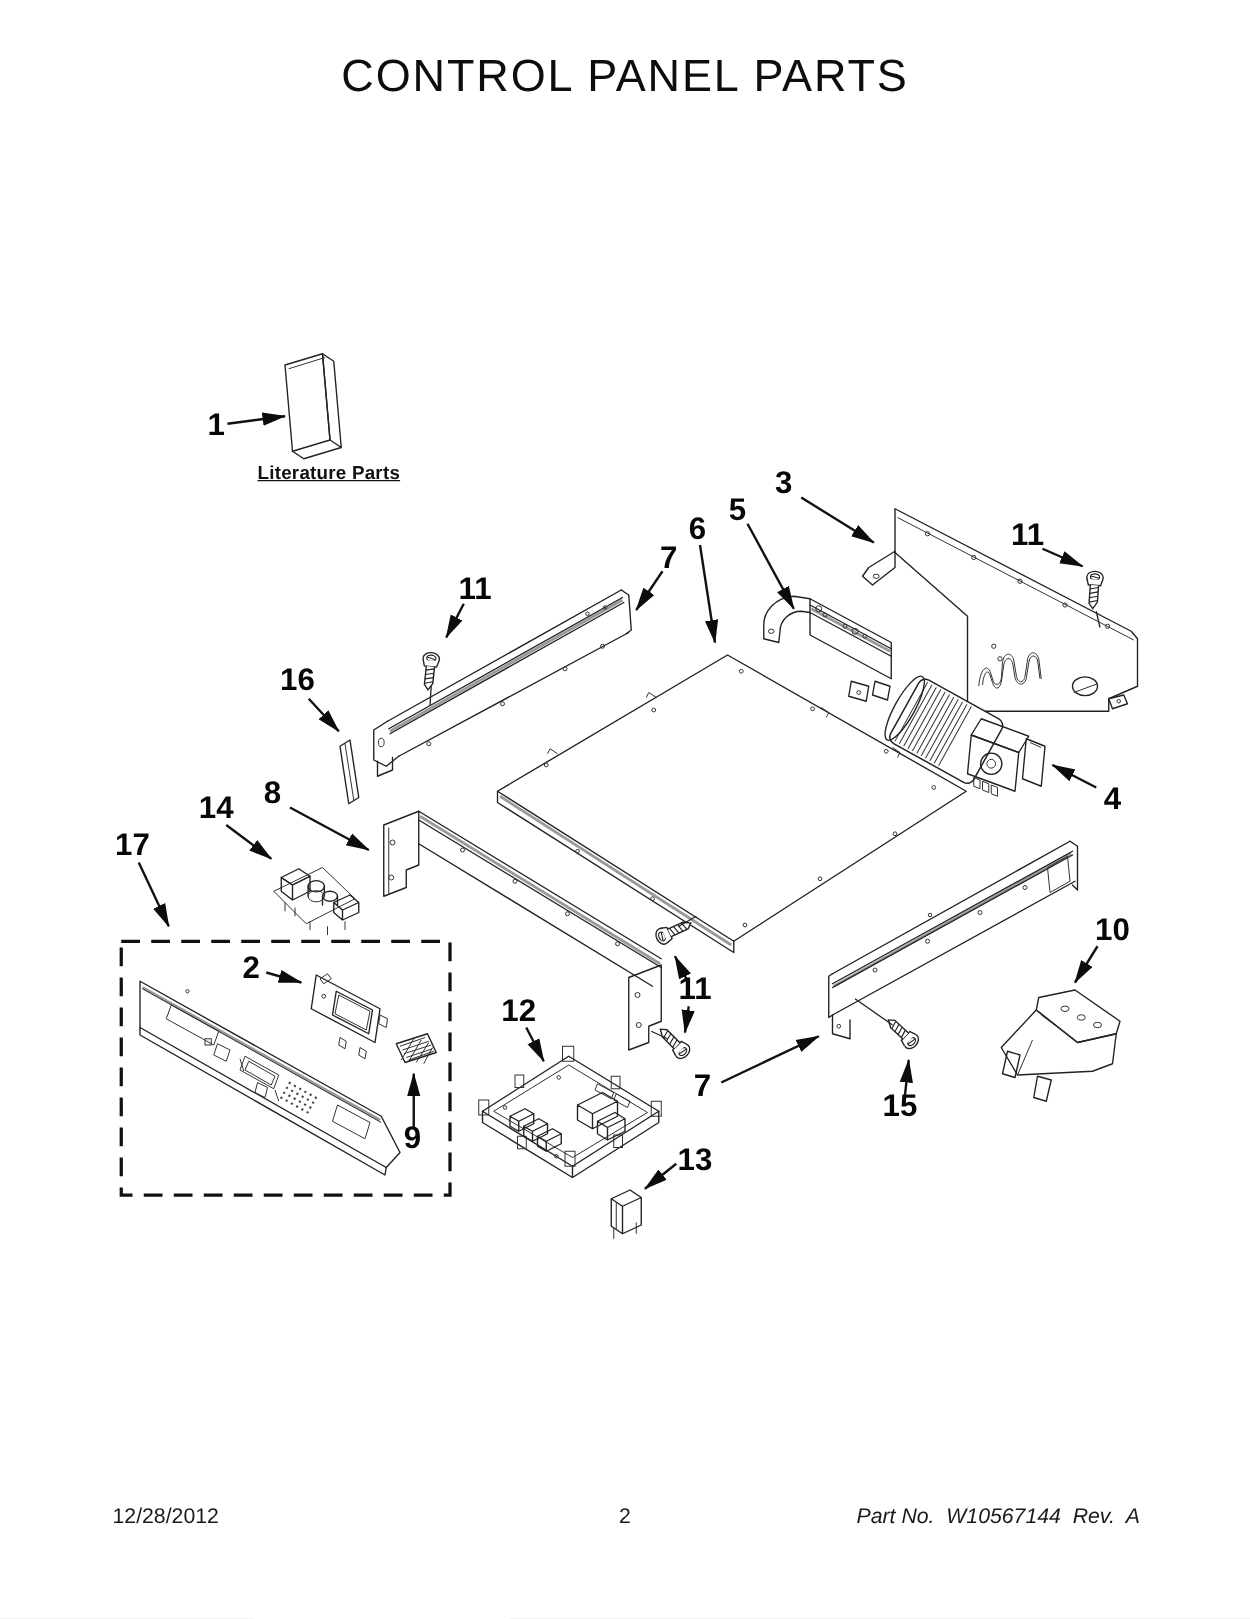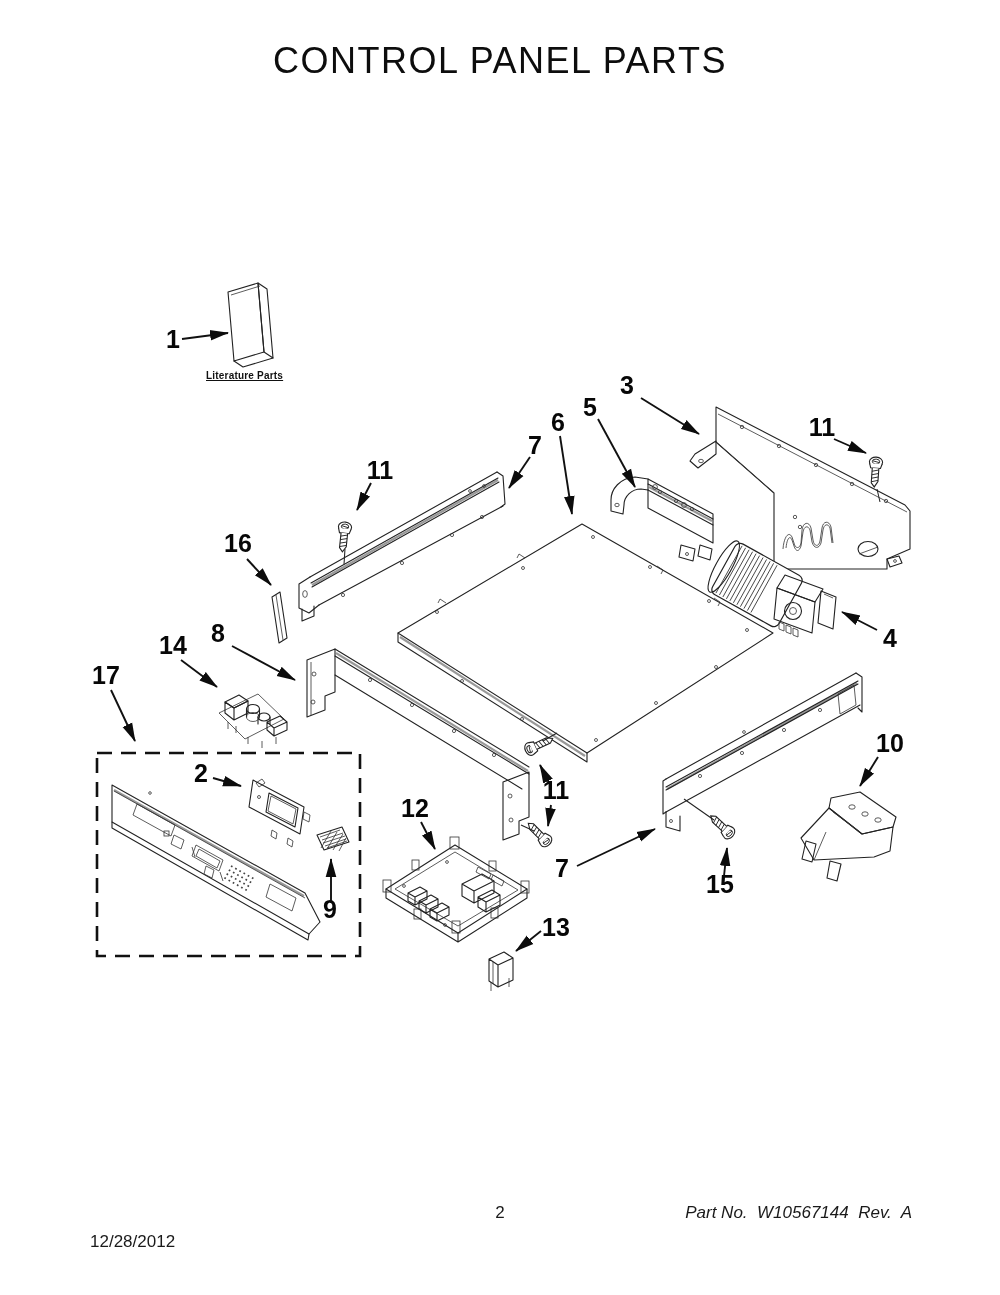--- a/index.html
+++ b/index.html
@@ -1,23 +1,23 @@
 <!DOCTYPE html>
 <html><head>
 <meta charset="utf-8">
 <style>
   html,body{margin:0;padding:0;background:#e8e8e8;}
   .page{position:relative;width:1000px;height:1295px;background:#ffffff;margin:0 auto;
         font-family:"Liberation Sans","DejaVu Sans",sans-serif;overflow:hidden;}
   .title{position:absolute;top:40px;left:0;width:100%;text-align:center;
          font-size:36px;font-weight:normal;letter-spacing:1.5px;color:#0d0d0d;white-space:nowrap;}
   .diagram-svg{position:absolute;left:0;top:0;width:1000px;height:1295px;}
-  .lit-label{position:absolute;left:206px;top:370px;font-size:10px;font-weight:bold;
+  .lit-label{position:absolute;left:206px;top:370px;font-size:15px;font-weight:bold;
              color:#111;text-decoration:underline;letter-spacing:.2px;}
-  .footer-date{position:absolute;left:90px;top:1203px;font-size:17px;color:#1a1a1a;margin-top:29px;}
+  .footer-date{position:absolute;left:90px;top:1203px;font-size:17px;color:#1a1a1a;}
   .footer-page{position:absolute;left:0;top:1203px;width:100%;text-align:center;font-size:17px;color:#1a1a1a;}
   .footer-part{position:absolute;right:88px;top:1203px;font-size:17px;color:#1a1a1a;white-space:pre;font-style:italic;}
   
   .ln{fill:none;stroke:#222;stroke-width:1.1;stroke-linejoin:round;stroke-linecap:round;}
   .lnthin{fill:none;stroke:#333;stroke-width:.8;}
   .hl{fill:none;stroke:#999;stroke-width:2.2;}
   .arrow{fill:none;stroke:#111;stroke-width:1.9;}
   .leader{fill:none;stroke:#222;stroke-width:1.05;}
   .co{font-family:"Liberation Sans","DejaVu Sans",sans-serif;font-size:25px;font-weight:bold;
       fill:#070707;text-anchor:middle;}

